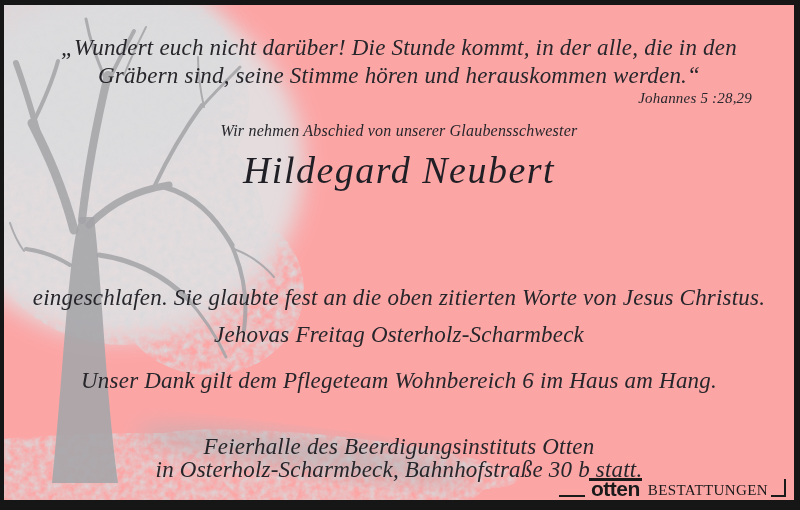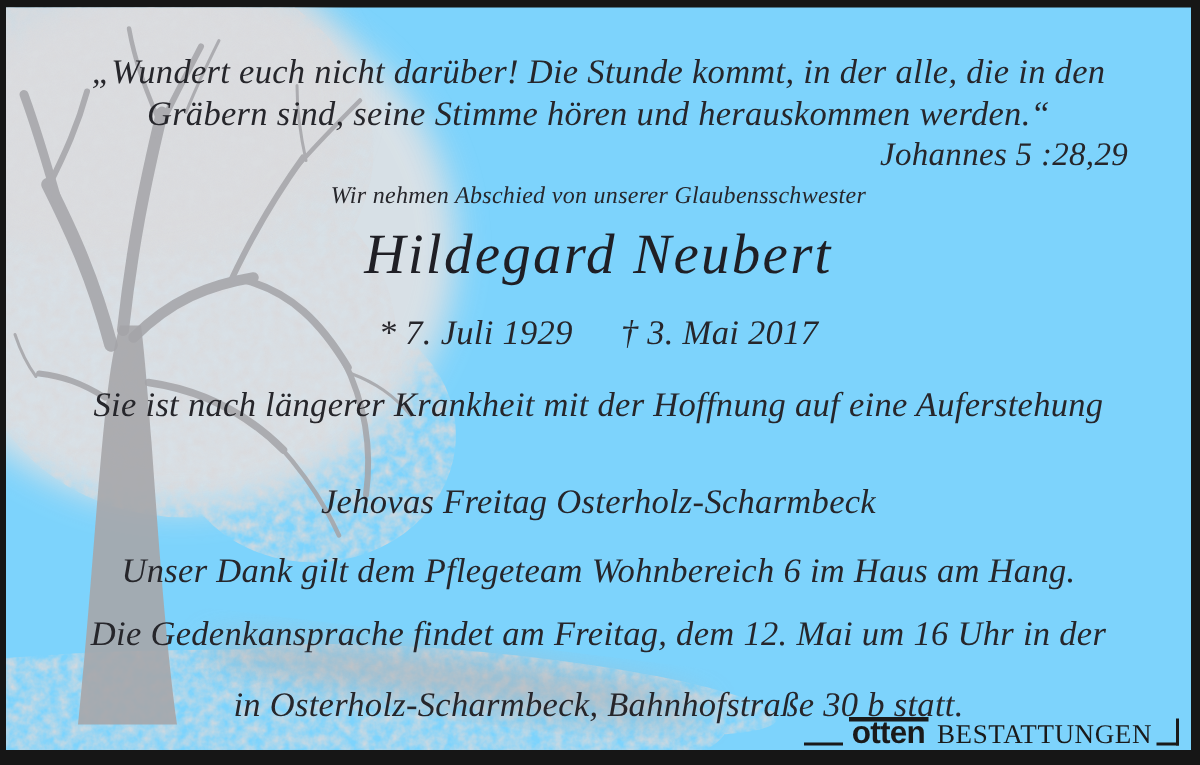--- a/index.html
+++ b/index.html
@@ -4,33 +4,33 @@
 <style>
   html, body { margin: 0; padding: 0; background: #ffffff; }
   body {
     width: 800px; height: 510px; position: relative; overflow: hidden;
     font-family: "Liberation Serif", "DejaVu Serif", serif;
   }
   .page {
     position: absolute; inset: 0; box-sizing: border-box;
     border-style: solid; border-color: #161616;
     border-width: 5px 6px 10px 4px;
-    background: #7dd3fc;
+    background: #fca5a5;
   }
   .tree-svg { position: absolute; left: 0; top: 0; z-index: 0; }
   .content { position: absolute; inset: 0; z-index: 1; }
   .line {
     position: absolute; left: 0; right: 0; margin: 0;
     text-align: center; white-space: nowrap;
     font-style: italic; color: #26262b;
     font-size: 23px; letter-spacing: 0.2px;
   }
   .quote1 { top: 30px; }
   .quote2 { top: 58px; }
-  .attribution { top: 85px; left: auto; right: 42px; text-align: right; font-size: 22px; font-family: Liberation Serif, serif; }
+  .attribution { top: 85px; left: auto; right: 42px; text-align: right; font-size: 15px; font-family: Liberation Serif, serif; }
   .intro { top: 117px; font-size: 16px; }
   .name {
     top: 143px; font-size: 38px; font-weight: 500; letter-spacing: 1.5px;
     font-style: italic; color: #1f1f25;
   }
   .dates { top: 204px; }
   .dates .birth { margin-right: 32px; }
   .body1 { top: 252px; }
   .body2 { top: 280px; }
   .congregation { top: 317px; }
@@ -46,21 +46,21 @@
   .logo .rule-left {
     width: 26px; height: 2px; background: #1a1a1a; margin: 0 4px 1px 0;
   }
   .logo .brand {
     display: inline-block; border-top: 3px solid #1a1a1a; padding: 0 2px;
     font-family: "Liberation Sans", "DejaVu Sans", sans-serif;
     font-weight: bold; font-size: 21px; line-height: 0.80; letter-spacing: -0.5px;
   }
   .logo .suffix {
     font-family: "Liberation Serif", "DejaVu Serif", serif;
-    font-size: 18px; letter-spacing: 0.4px; margin: 0 0 0 6px; line-height: 1;
+    font-size: 15px; letter-spacing: 0.4px; margin: 0 0 0 6px; line-height: 1;
   }
   .logo .rule-right {
     width: 13px; height: 16px; margin: 0 0 1px 3px;
     border-bottom: 2px solid #1a1a1a; border-right: 2px solid #1a1a1a;
   }
 </style>
 </head>
 <body>
 
 <div class="page">
@@ -120,31 +120,28 @@
 
   <div class="content">
     <p class="line quote1">„Wundert euch nicht darüber! Die Stunde kommt, in der alle, die in den</p>
     <p class="line quote2">Gräbern sind, seine Stimme hören und herauskommen werden.“</p>
     <p class="line attribution">Johannes 5 :28,29</p>
 
     <p class="line intro">Wir nehmen Abschied von unserer Glaubensschwester</p>
 
     <h1 class="line name">Hildegard Neubert</h1>
 
-    <p class="line dates">
-      <span class="birth">* 7. Juli 1929</span><span class="death">† 3. Mai 2017</span>
-    </p>
 
-    <p class="line body1">Sie ist nach längerer Krankheit mit der Hoffnung auf eine Auferstehung</p>
+    <p class="line body2">eingeschlafen. Sie glaubte fest an die oben zitierten Worte von Jesus Christus.</p>
 
     <p class="line congregation">Jehovas Freitag Osterholz-Scharmbeck</p>
 
     <p class="line thanks">Unser Dank gilt dem Pflegeteam Wohnbereich 6 im Haus am Hang.</p>
 
-    <p class="line service1">Die Gedenkansprache findet am Freitag, dem 12. Mai um 16 Uhr in der</p>
+    <p class="line service2">Feierhalle des Beerdigungsinstituts Otten</p>
     <p class="line service3">in Osterholz-Scharmbeck, Bahnhofstraße 30 b statt.</p>
   </div>
 
   <div class="logo">
     <span class="rule-left"></span>
     <span class="brand">otten</span>
     <span class="suffix">BESTATTUNGEN</span>
     <span class="rule-right"></span>
   </div>
 

